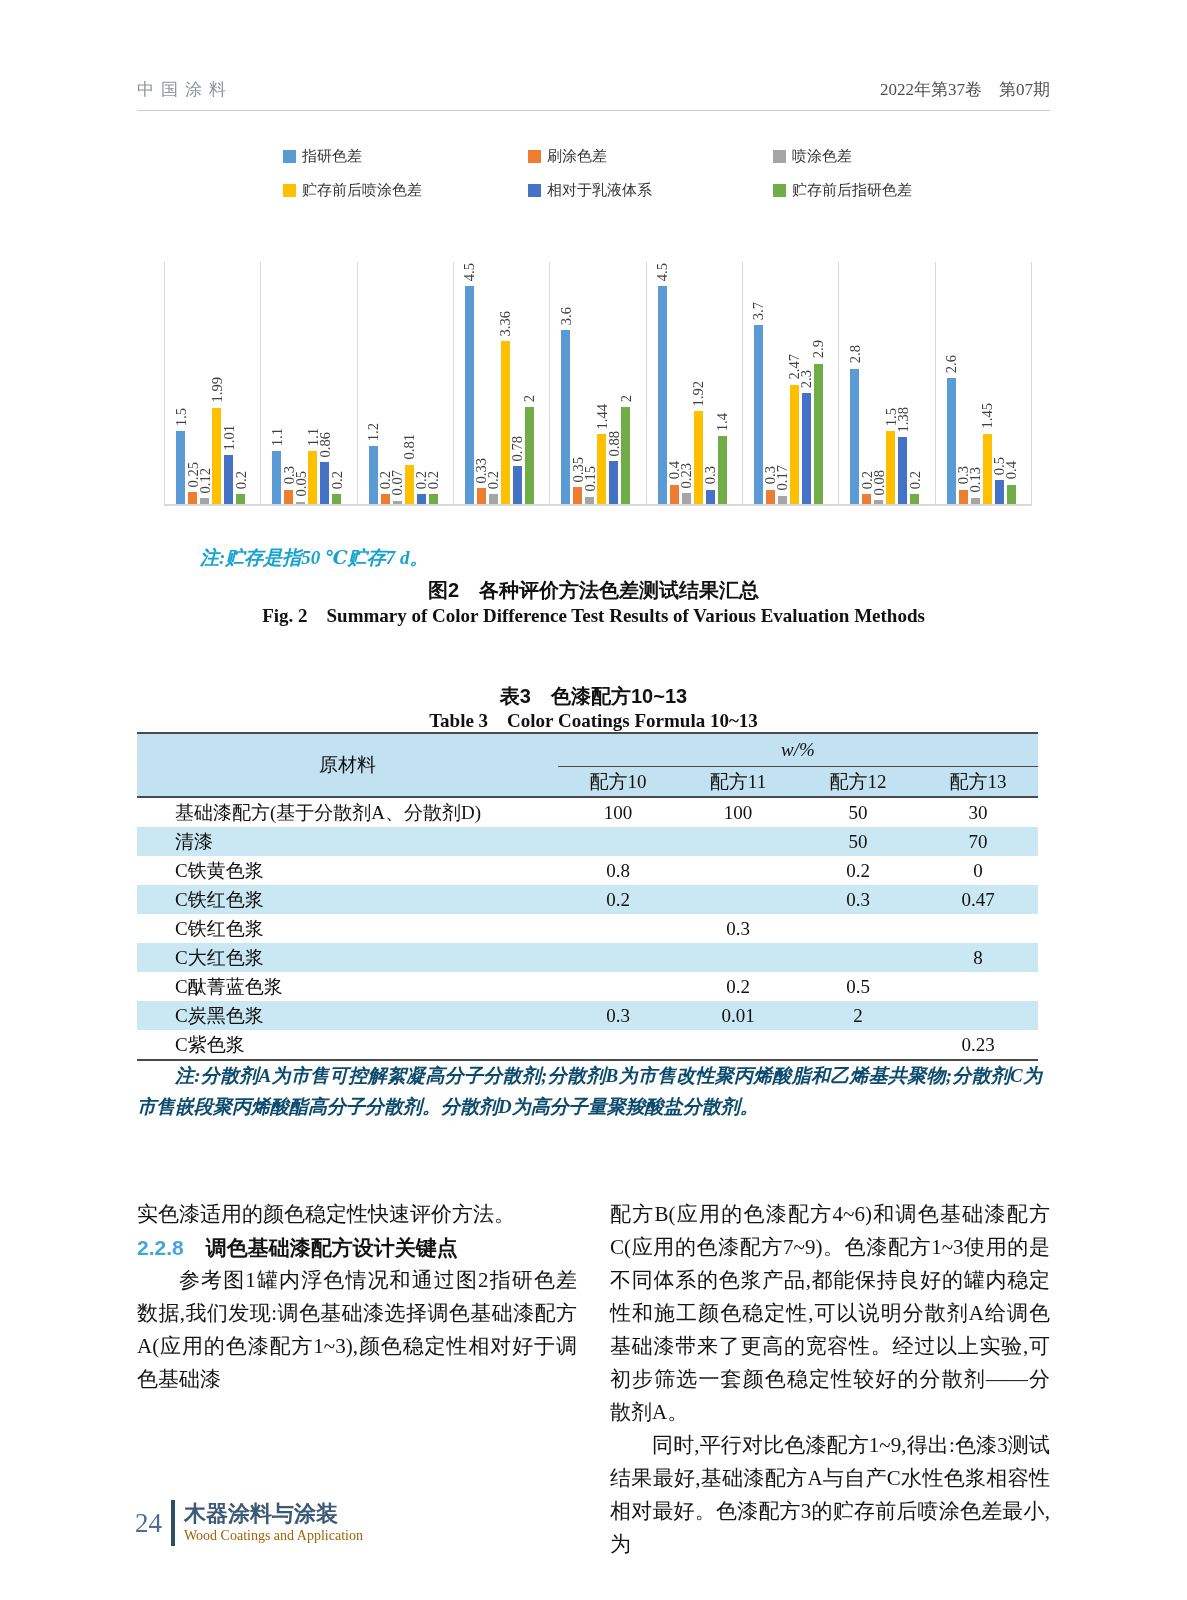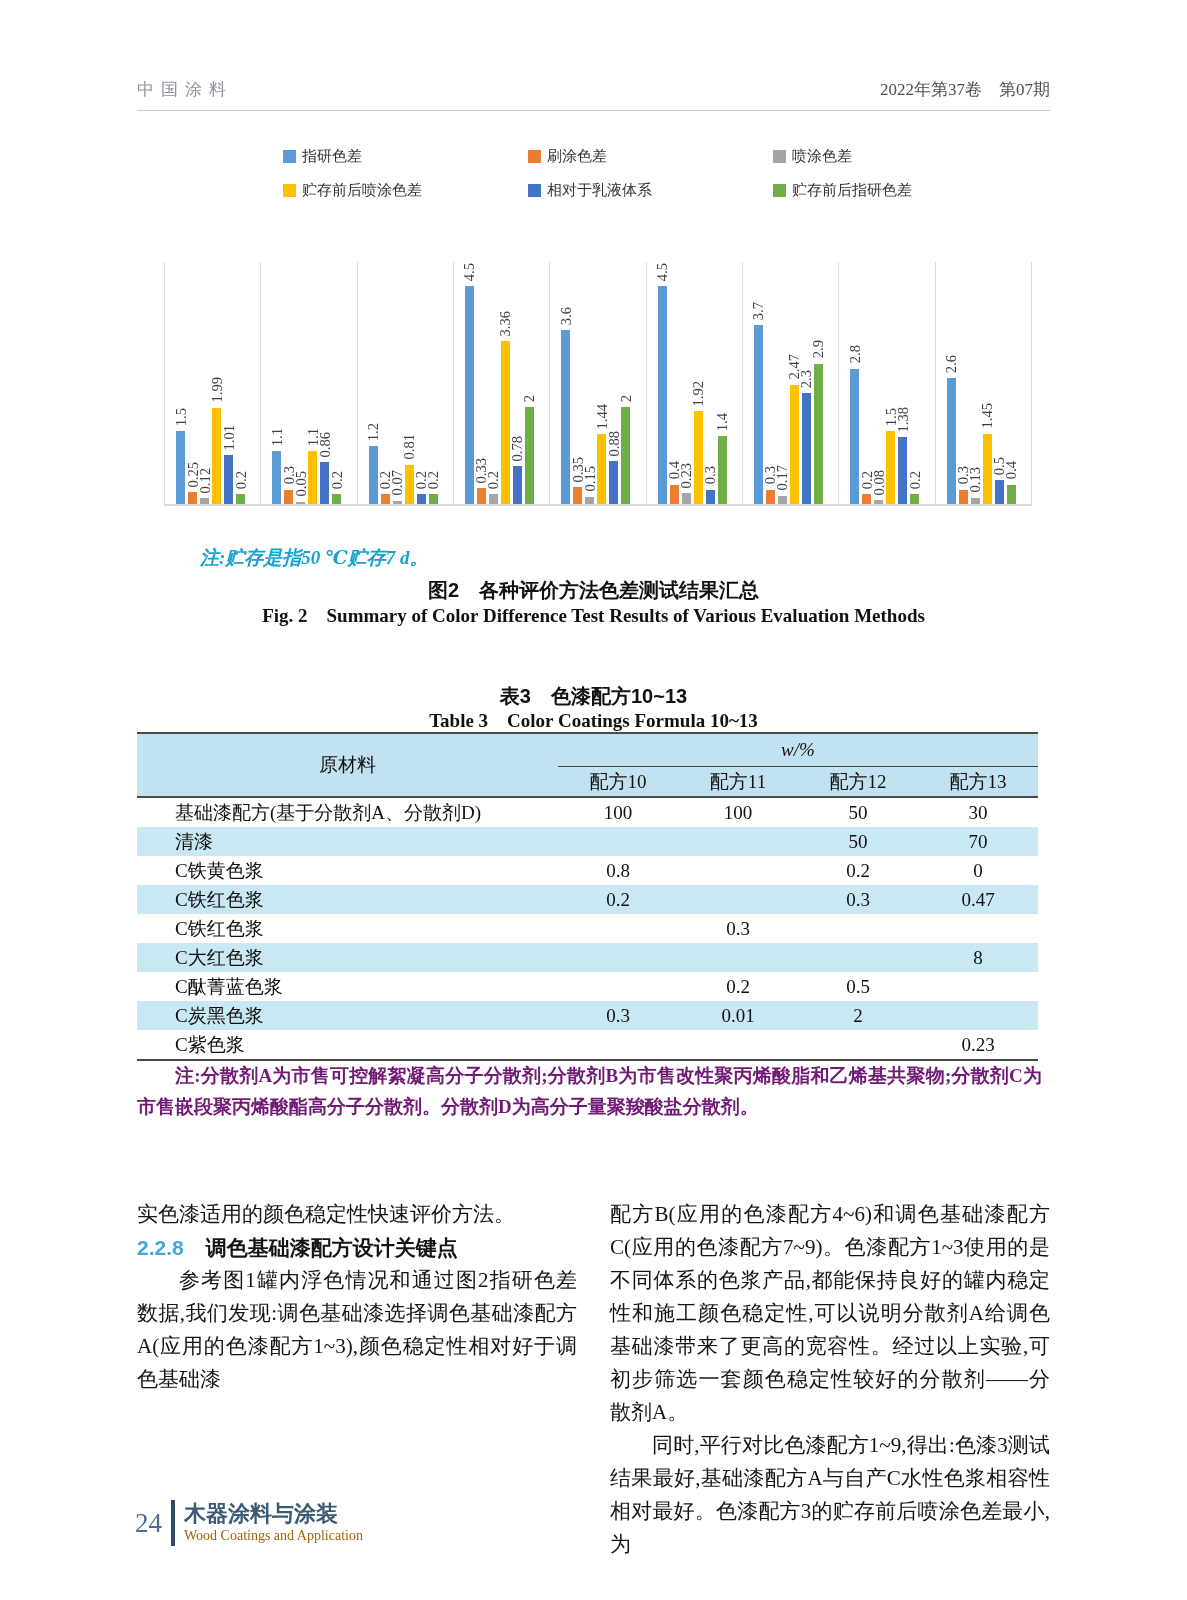--- a/index.html
+++ b/index.html
@@ -47,21 +47,21 @@
   .tbl thead tr:first-child th{height:32px;}
   .mat-h{width:421px;border-bottom:2px solid #4a4a4a;}
   .group-h{border-bottom:1px solid #4a4a4a;font-style:italic;}
   .sub-h{border-bottom:2px solid #4a4a4a;width:120px;}
   .tbl{border-top:2.5px solid #4a4a4a;}
   .tbl tbody tr:last-child td{border-bottom:2.5px solid #4a4a4a;}
   .tbl tbody tr.stripe td{background:#cae7f4;}
   .tbl td{text-align:center;}
   .tbl td.mat{text-align:left;padding-left:38px;}
   .tbl-note{position:absolute;top:1060px;left:137px;width:905px;font-size:19px;line-height:31px;
-            font-weight:bold;color:#701a75;text-indent:2em;text-align:justify;}
+            font-style:italic;font-weight:bold;color:#0c4a6e;text-indent:2em;text-align:justify;}
 
   
   .cols{position:absolute;top:1198px;left:137px;width:913px;display:flex;gap:33px;}
   .col{flex:1;font-size:21px;line-height:33px;text-align:justify;color:#141414;}
   .col p{margin:0;}
   .col p.ind{text-indent:2em;}
   .sec-h{font-family:"Liberation Sans","DejaVu Sans",sans-serif;font-weight:bold;}
   .sec-num{color:#45a5da;margin-right:22px;}
 
   

